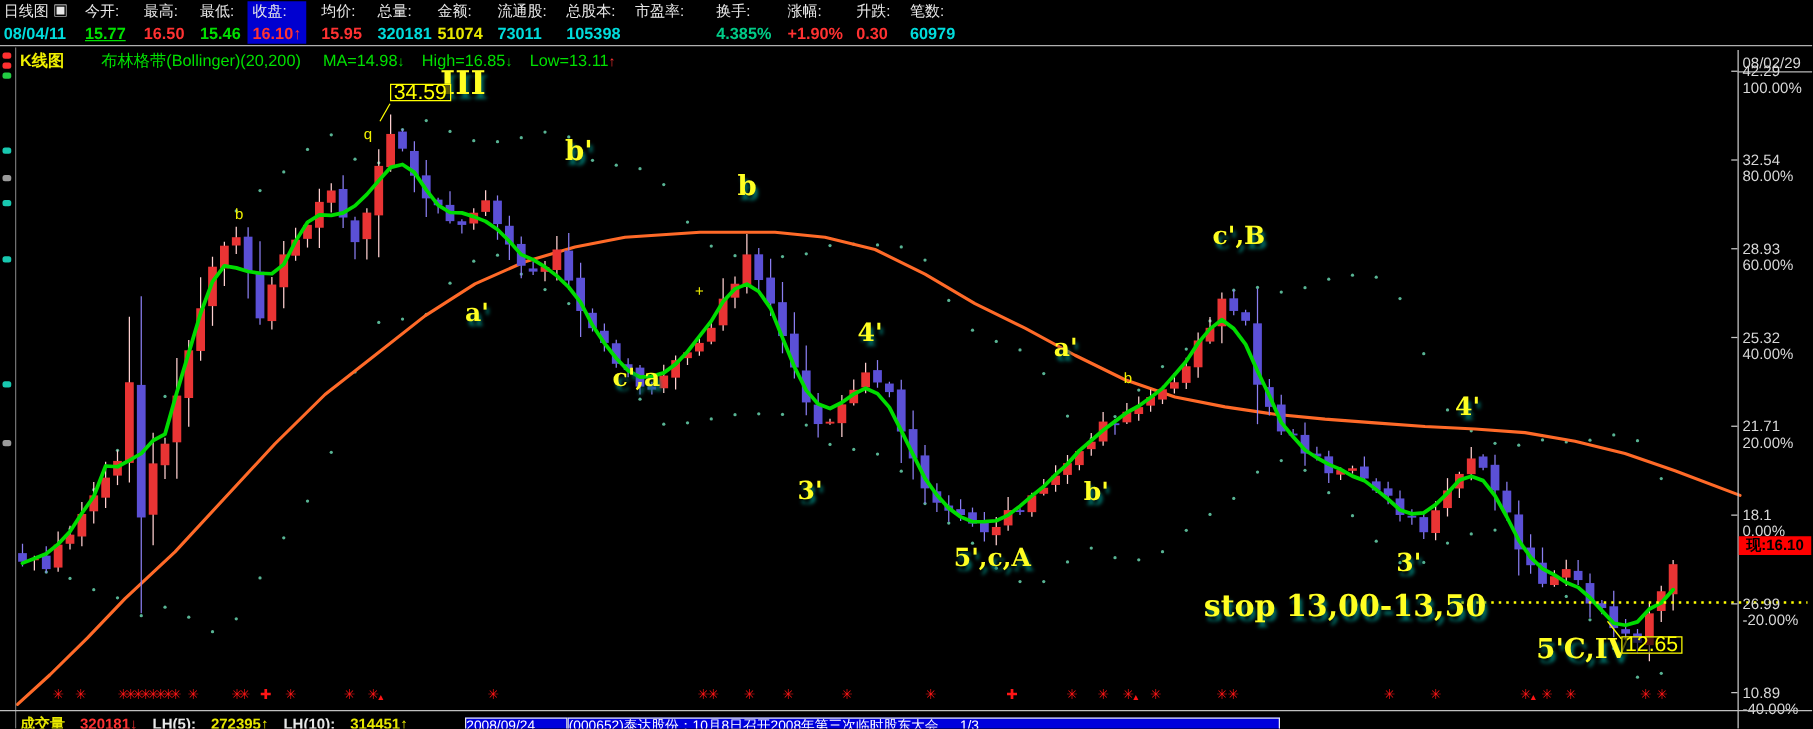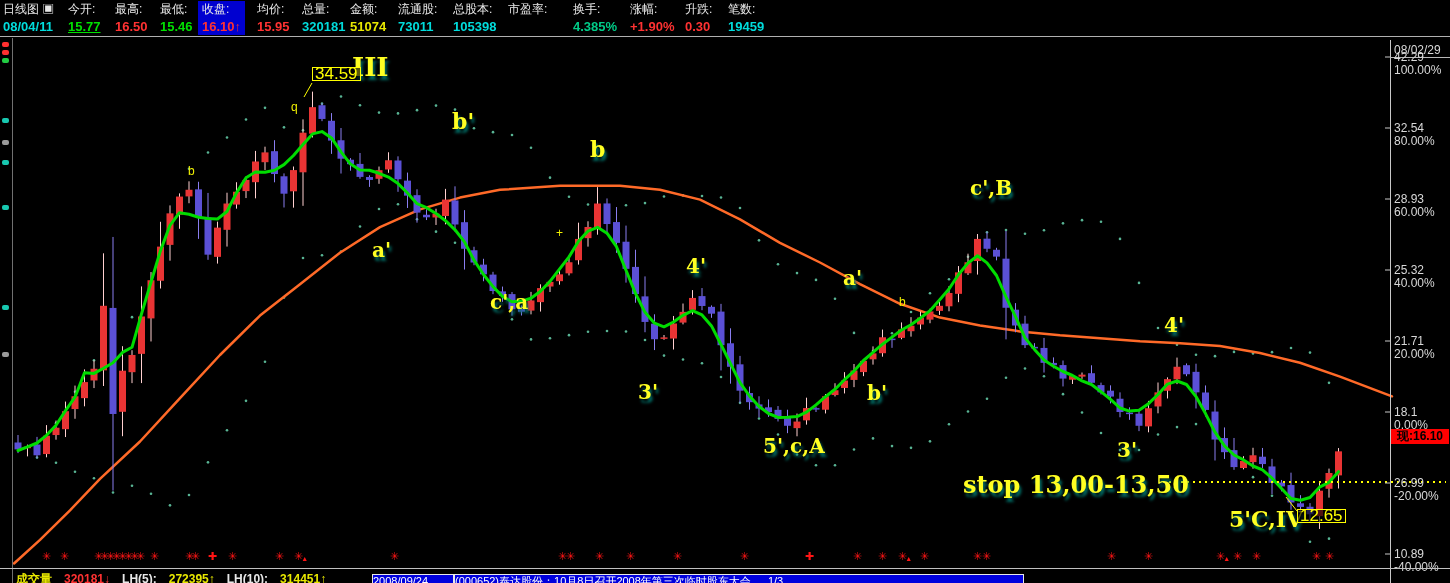--- a/index.html
+++ b/index.html
@@ -101,21 +101,21 @@
       <div class="col" style="left: 630px;">
         <span class="lbl">涨幅:</span>
         <span class="val" style="color: rgb(255, 50, 50);">+1.90%</span>
       </div>
       <div class="col" style="left: 685px;">
         <span class="lbl">升跌:</span>
         <span class="val" style="color: rgb(255, 50, 50);">0.30</span>
       </div>
       <div class="col" style="left: 728px;">
         <span class="lbl">笔数:</span>
-        <span class="val" style="color: rgb(0, 220, 220);">19459</span>
+        <span class="val" style="color: rgb(0, 220, 220);">60979</span>
       </div>
     </div>
   <div class="hline" style="left:0;top:36px;width:1450px;background:#b0b0b0;"></div>
 
   <svg id="ksvg" class="abs" style="left:0;top:0;" width="1450" height="583" viewBox="0 0 1450 583">
       <g>
         <circle cx="37" cy="443.2968542289539" r="1.3" fill="rgba(110,225,185,0.8)"></circle>
         <circle cx="37" cy="457.6131387443144" r="1.3" fill="rgba(110,225,185,0.8)"></circle>
         <circle cx="56" cy="423.16541793204965" r="1.3" fill="rgba(110,225,185,0.8)"></circle>
         <circle cx="56" cy="462.7803736477437" r="1.3" fill="rgba(110,225,185,0.8)"></circle>
@@ -557,20 +557,25 @@
       <div class="rm" style="left: 2px; top: 50px; background: rgb(255, 48, 48);"></div>
       <div class="rm" style="left: 2px; top: 58px; background: rgb(34, 204, 68);"></div>
       <div class="rm" style="left: 2px; top: 118px; background: rgb(24, 200, 176);"></div>
       <div class="rm" style="left: 2px; top: 160px; background: rgb(24, 200, 176);"></div>
       <div class="rm" style="left: 2px; top: 205px; background: rgb(24, 200, 176);"></div>
       <div class="rm" style="left: 2px; top: 305px; background: rgb(24, 200, 176);"></div>
       <div class="rm" style="left: 2px; top: 140px; background: rgb(154, 154, 154);"></div>
       <div class="rm" style="left: 2px; top: 352px; background: rgb(154, 154, 154);"></div>
     </div>
 
+  <div id="kheader">
+    <span id="ktitle">K线图</span>
+    <span id="indicator">布林格带(Bollinger)(20,200)</span>
+    <span id="readouts"><span class="readout">MA=14.98<span class="arrow" style="color: rgb(0, 224, 0);">↓</span></span><span class="readout">High=16.85<span class="arrow" style="color: rgb(0, 224, 0);">↓</span></span><span class="readout">Low=13.11<span class="arrow" style="color: rgb(255, 50, 50);">↑</span></span></span>
+  </div>
 
   <div id="annotations">
       <div class="ann" style="left: 352px; top: 52px; font-size: 26px;">III</div>
       <div class="ann" style="left: 452px; top: 108px; font-size: 22px;">b'</div>
       <div class="ann" style="left: 590px; top: 136px; font-size: 22px;">b</div>
       <div class="ann" style="left: 372px; top: 238px; font-size: 20px;">a'</div>
       <div class="ann" style="left: 490px; top: 290px; font-size: 20px;">c',a</div>
       <div class="ann" style="left: 686px; top: 254px; font-size: 20px;">4'</div>
       <div class="ann" style="left: 638px; top: 380px; font-size: 20px;">3'</div>
       <div class="ann" style="left: 763px; top: 434px; font-size: 20px;">5',c,A</div>

